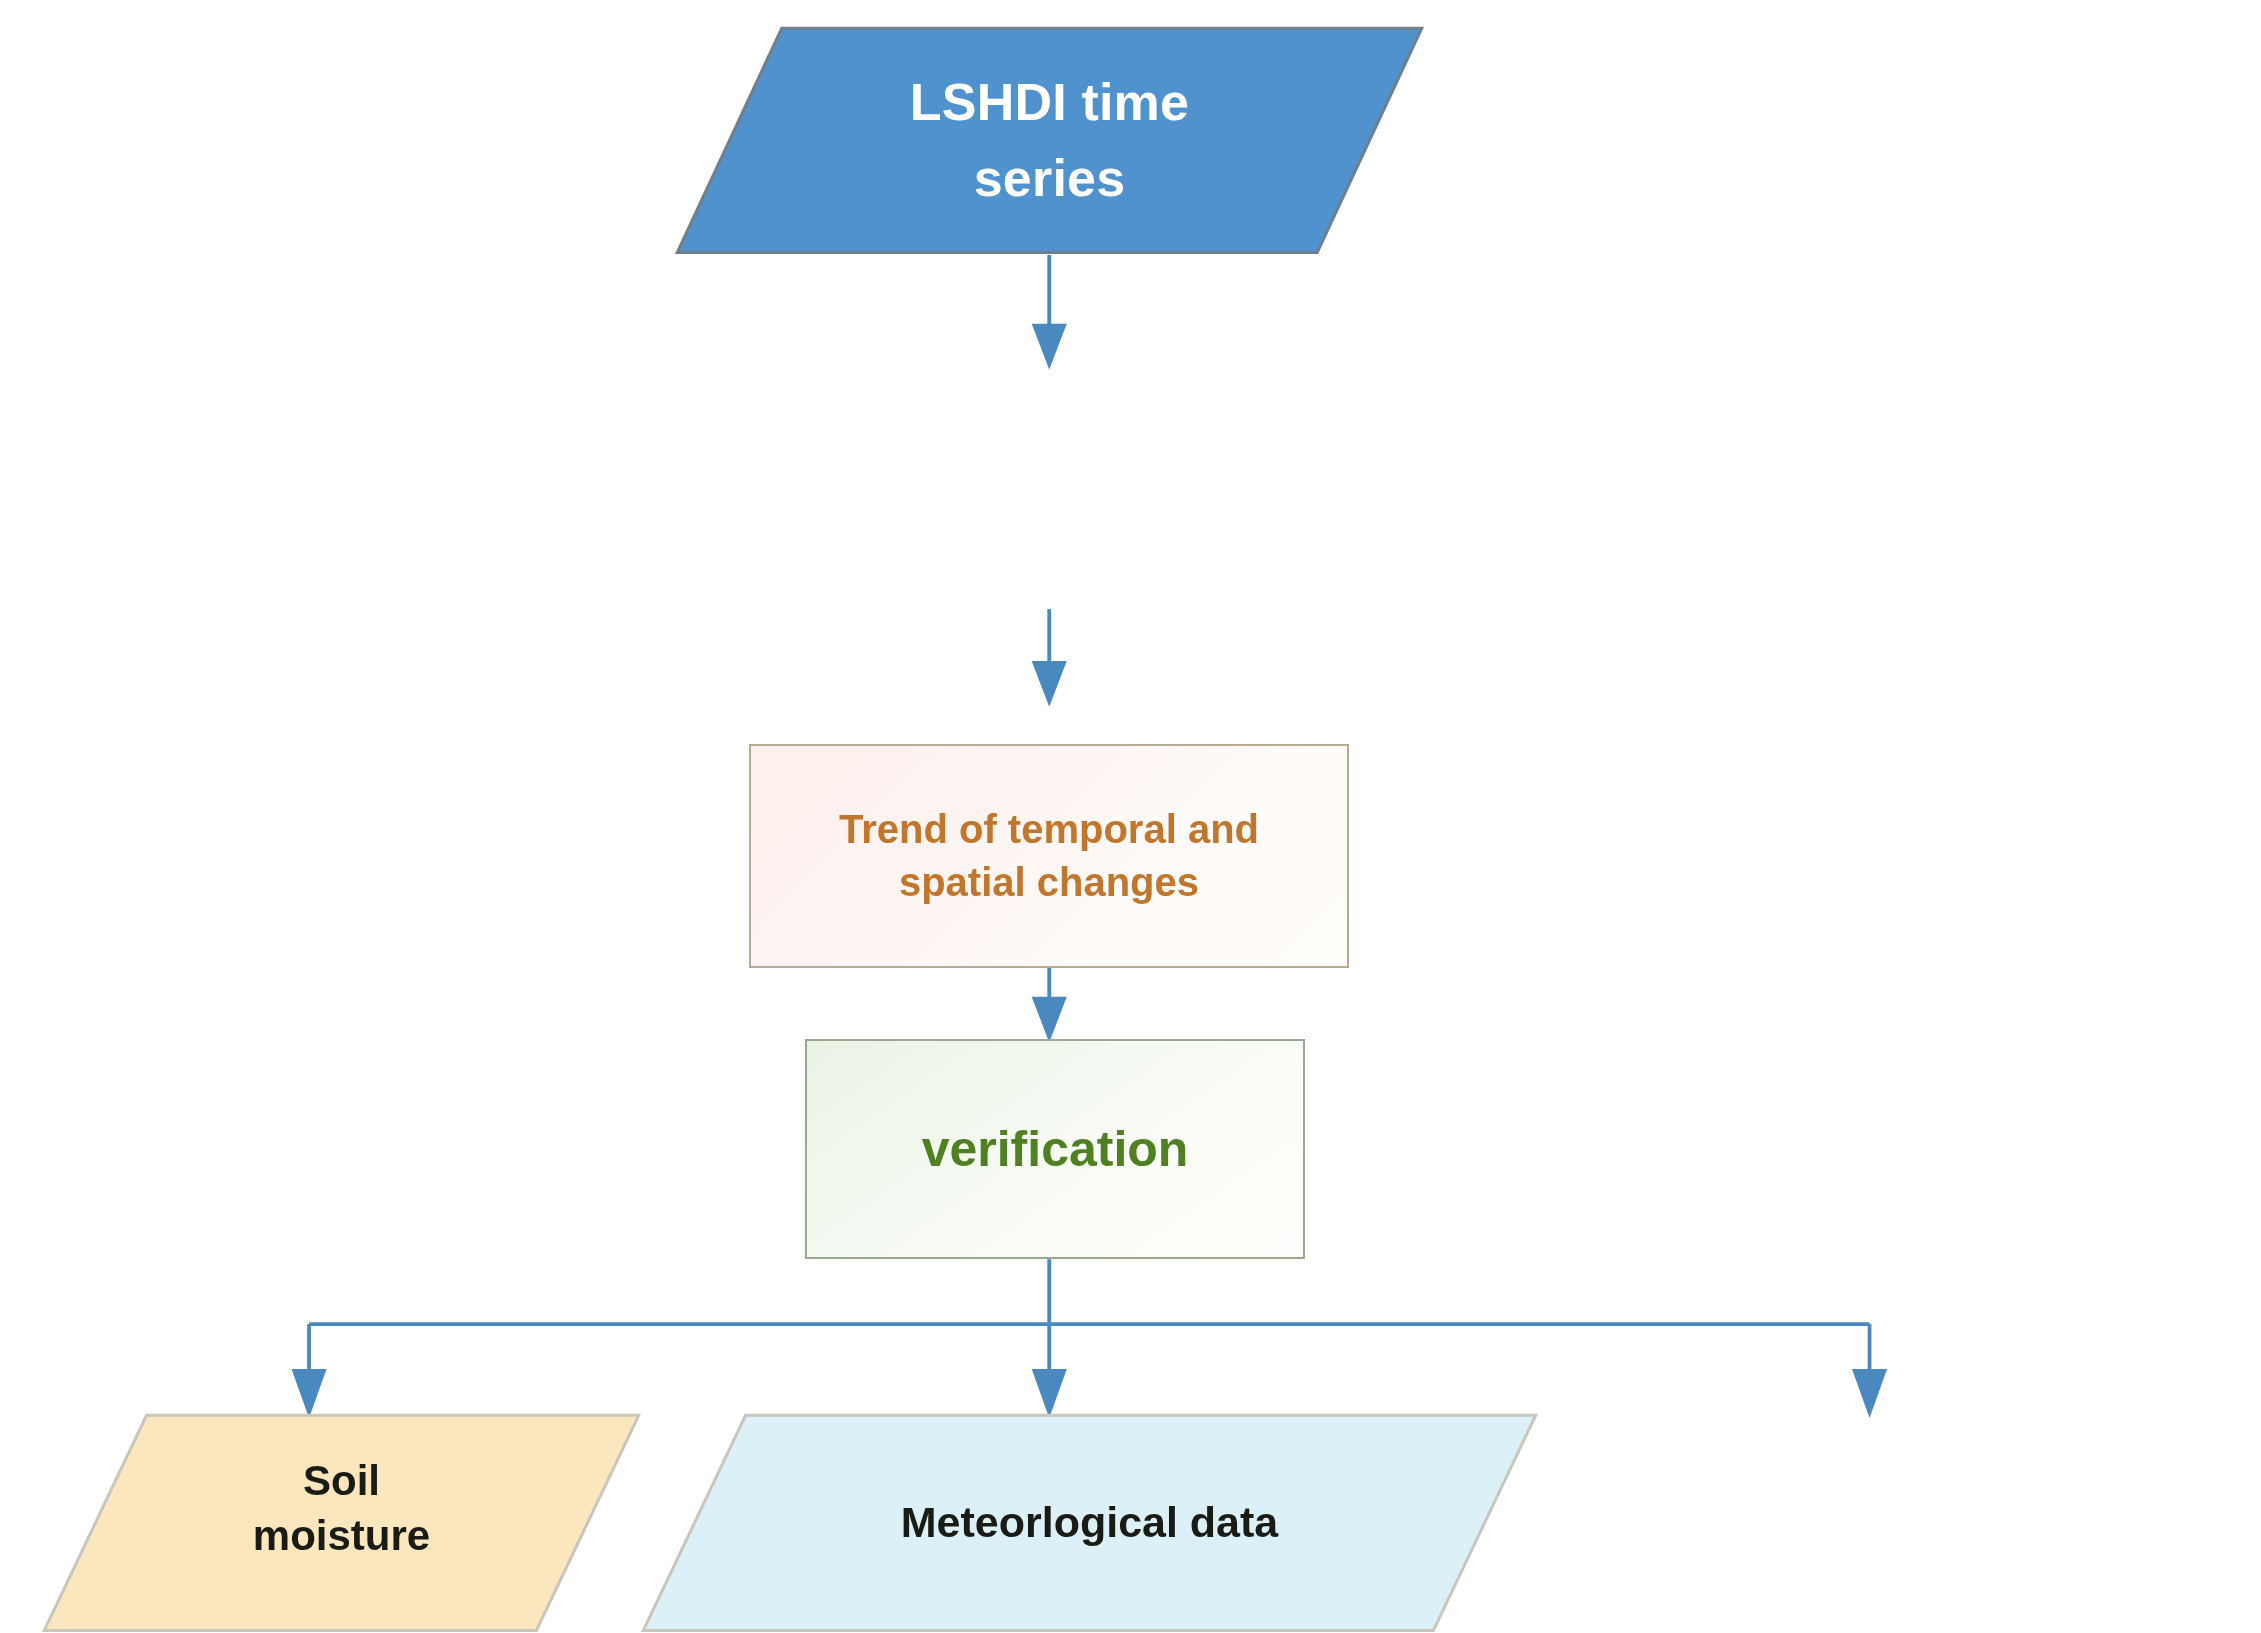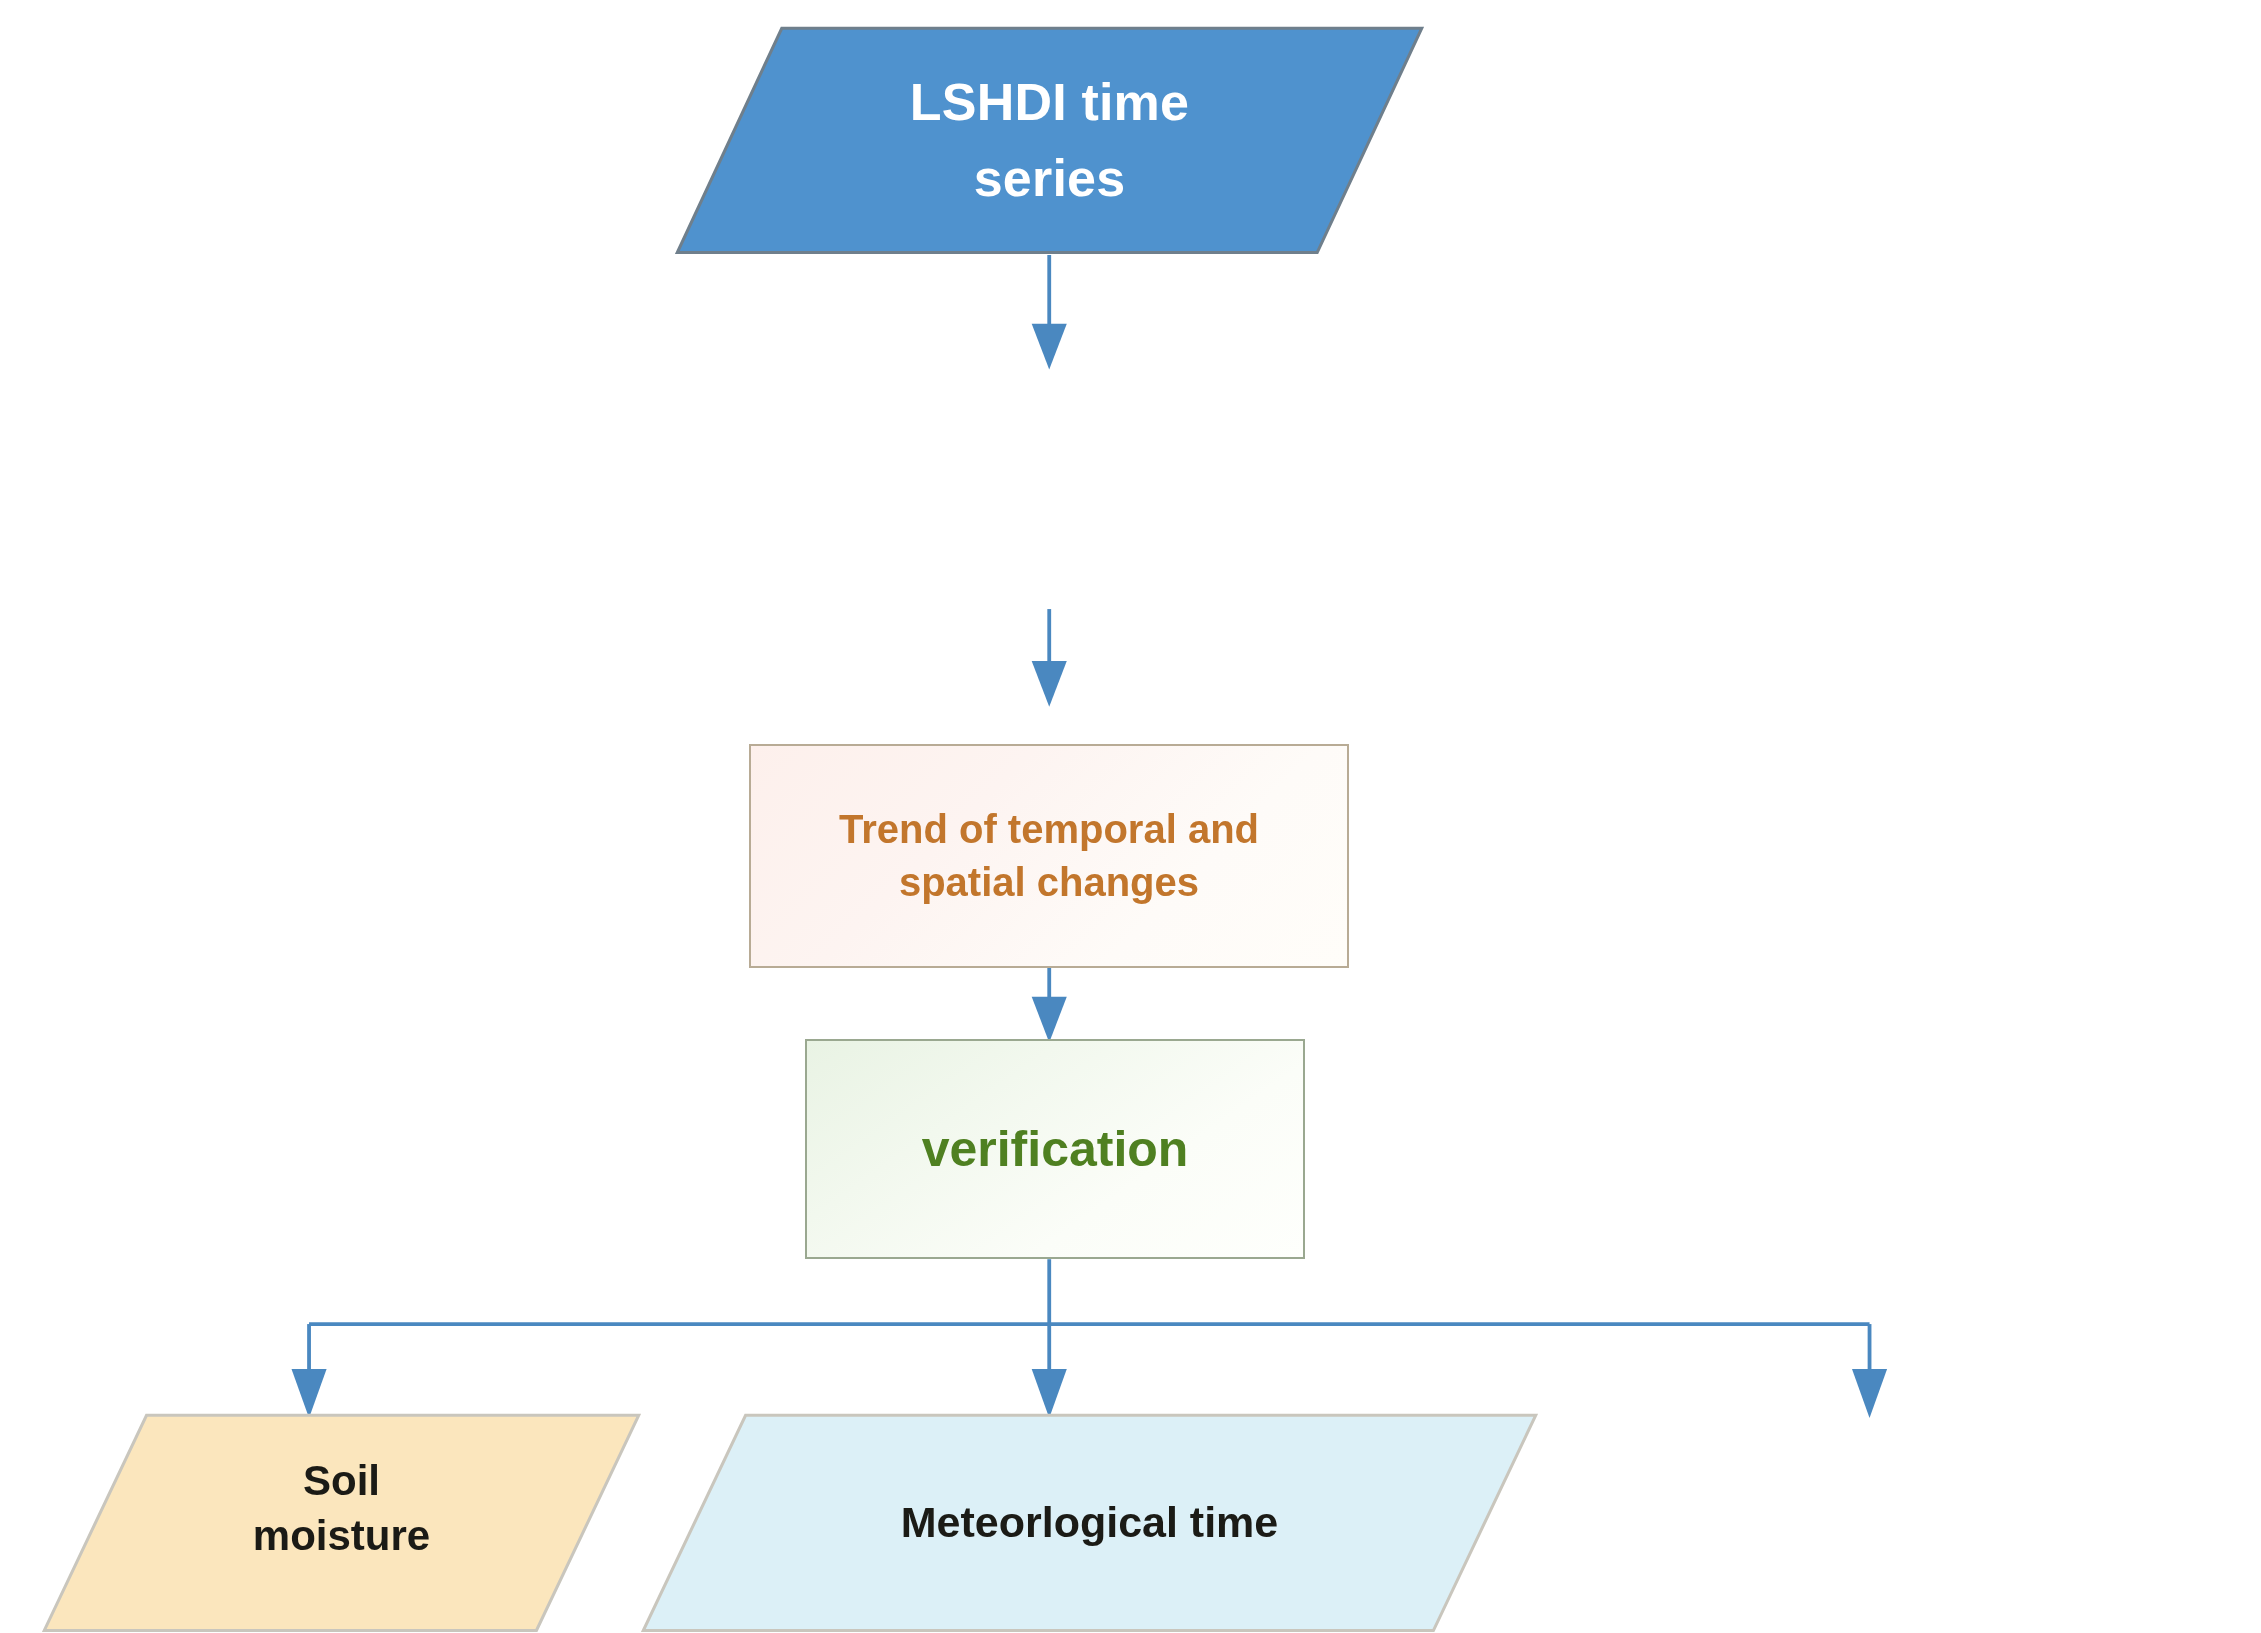--- a/index.html
+++ b/index.html
@@ -207,18 +207,18 @@
       <polygon points="137,3 782,3 648,285 3,285" fill="#fbe6bd" stroke="#c9c6bd" stroke-width="4"></polygon>
     </svg>
     <div class="label">Soil
 moisture</div>
   </div>
 
   <div class="para" id="node-meteo">
     <svg class="shape" viewBox="0 0 1175 288" preserveAspectRatio="none">
       <polygon points="137,3 1172,3 1038,285 3,285" fill="#dcf0f7" stroke="#c9c6bd" stroke-width="4"></polygon>
     </svg>
-    <div class="label">Meteorlogical time</div>
+    <div class="label">Meteorlogical data</div>
   </div>
 
 
 </div>
 
 
 </body></html>

